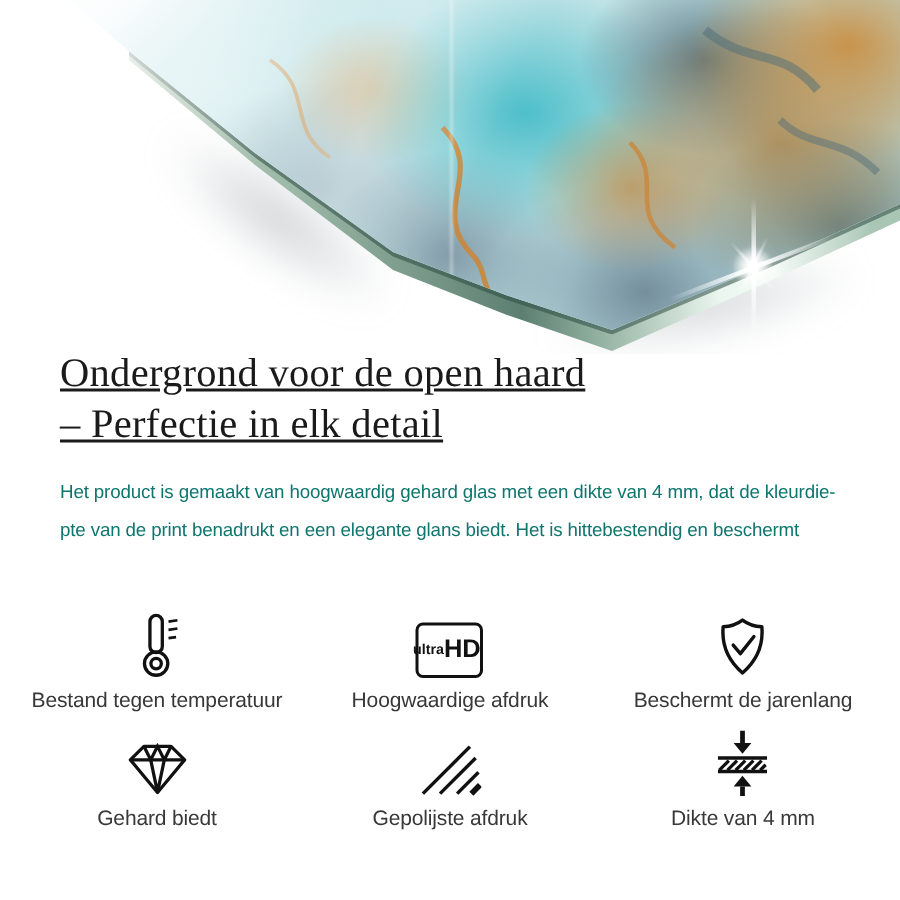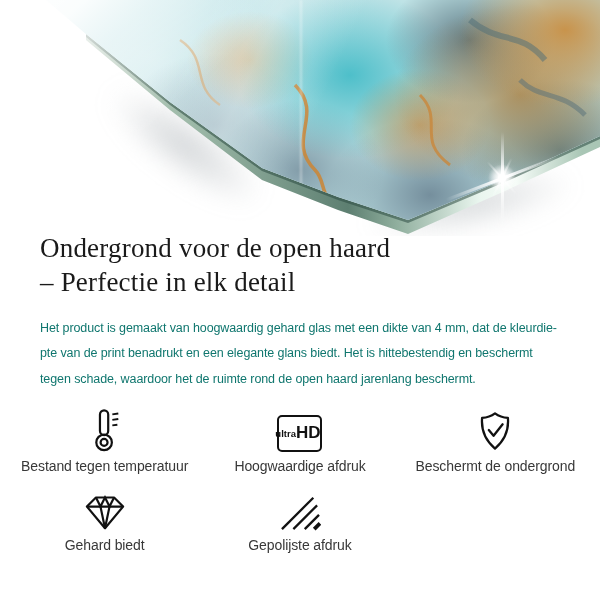--- a/index.html
+++ b/index.html
@@ -62,21 +62,21 @@
   .sp-ray-h{left:-60px;top:-1.5px;width:120px;height:3px;transform:rotate(-21deg);
     background:linear-gradient(to right,rgba(255,255,255,0),#fff 46%,#fff 54%,rgba(255,255,255,0));}
   .sp-ray-d1{left:-22px;top:-1px;width:44px;height:2px;transform:rotate(48deg);opacity:.85;
     background:linear-gradient(to right,rgba(255,255,255,0),#fff 50%,rgba(255,255,255,0));}
   .sp-ray-d2{left:-22px;top:-1px;width:44px;height:2px;transform:rotate(-64deg);opacity:.85;
     background:linear-gradient(to right,rgba(255,255,255,0),#fff 50%,rgba(255,255,255,0));}
 
   
   .copy{position:absolute;left:40px;top:231px;width:548px;}
   .title{font-family:"Liberation Serif",serif;font-weight:400;color:#1a1a1a;
-    font-size:27px;line-height:34px;letter-spacing:.2px;margin:0;}
+    font-size:27px;line-height:34px;letter-spacing:.2px;margin:0;text-decoration:underline;}
   .paragraph{margin-top:17px;color:#0f766e;font-size:12.5px;line-height:25.3px;letter-spacing:-.1px;}
   .paragraph div{white-space:nowrap;}
 
   
   .features{position:absolute;left:7px;top:402px;width:586px;
     display:grid;grid-template-columns:repeat(3,1fr);grid-row-gap:8px;}
   .cell{display:flex;flex-direction:column;align-items:center;}
   .icon-wrap{height:50px;display:flex;align-items:flex-end;justify-content:center;}
   .label{margin-top:7px;font-size:14px;line-height:14px;color:#383838;letter-spacing:-.1px;text-align:center;}
   svg.ic{stroke:#111;fill:none;stroke-width:2.4;}
@@ -117,21 +117,20 @@
   </section>
 
   <section class="copy">
     <h1 class="title">
       <div>Ondergrond voor de open haard</div>
       <div>– Perfectie in elk detail</div>
     </h1>
     <div class="paragraph">
       <div>Het product is gemaakt van hoogwaardig gehard glas met een dikte van 4 mm, dat de kleurdie-</div>
       <div>pte van de print benadrukt en een elegante glans biedt. Het is hittebestendig en beschermt</div>
-      <div>tegen schade, waardoor het de ruimte rond de open haard jarenlang beschermt.</div>
     </div>
   </section>
 
   <section class="features">
 
     <div class="cell">
       <div class="icon-wrap">
         <svg class="ic" width="36" height="44" viewBox="0 0 36 48">
           <rect x="12.5" y="2.5" width="9" height="27" rx="4.5"></rect>
           <circle cx="17" cy="37.5" r="8.5"></circle>
@@ -154,21 +153,21 @@
       <div class="label">Hoogwaardige afdruk</div>
     </div>
 
     <div class="cell">
       <div class="icon-wrap">
         <svg class="ic" width="40" height="42" viewBox="0 0 40 44">
           <path d="M20,3.5 C24,6.5 29,8 33.5,8.2 C34.5,19 31,31 20,40.5 C9,31 5.5,19 6.5,8.2 C11,8 16,6.5 20,3.5 Z" stroke-linejoin="round"></path>
           <path d="M13.5,21 L18.5,27 L28,15" stroke-linecap="round" stroke-linejoin="round"></path>
         </svg>
       </div>
-      <div class="label">Beschermt de ondergrond</div>
+      <div class="label">Beschermt de jarenlang</div>
     </div>
 
     <div class="cell">
       <div class="icon-wrap">
         <svg class="ic" width="46" height="38" viewBox="0 0 50 42" stroke-width="2.2">
           <path d="M5,15 L15,5 L35,5 L45,15 L25,39 Z" stroke-linejoin="round"></path>
           <path d="M5,15 L45,15"></path>
           <path d="M15,5 L20,15 L25,5 L30,15 L35,5"></path>
           <path d="M20,15 L25,39 M30,15 L25,39"></path>
         </svg>
@@ -181,15 +180,36 @@
         <svg class="ic" width="42" height="38" viewBox="0 0 44 40" stroke-width="5">
           <path d="M3,38 L36,5"></path>
           <path d="M15,38 L40,13"></path>
           <path d="M27,38 L42,23"></path>
           <path d="M37,38 L43,32" stroke-width="4"></path>
         </svg>
       </div>
       <div class="label">Gepolijste afdruk</div>
     </div>
 
+    <div class="cell">
+      <div class="icon-wrap">
+        <svg width="40" height="46" viewBox="0 0 44 50" stroke="#111" fill="#111">
+          <path d="M22,2 L22,11" stroke-width="3.5" fill="none"></path>
+          <path d="M15.5,11 L28.5,11 L22,19 Z" stroke="none"></path>
+          <path d="M4,22 L40,22" stroke-width="2.6" fill="none"></path>
+          <path d="M4,32 L40,32" stroke-width="2.6" fill="none"></path>
+          <g stroke-width="2.4" fill="none">
+            <path d="M5,31 L12,24"></path>
+              <path d="M11,31 L18,24"></path>
+              <path d="M17,31 L24,24"></path>
+            <path d="M23,31 L30,24"></path>
+              <path d="M29,31 L36,24"></path>
+              <path d="M35,31 L39,27"></path>
+          </g>
+          <path d="M15.5,43 L28.5,43 L22,35 Z" stroke="none"></path>
+          <path d="M22,43 L22,50" stroke-width="3.5" fill="none"></path>
+        </svg>
+      </div>
+      <div class="label">Dikte van 4 mm</div>
+    </div>
 
   </section>
 </div>
 
 </body></html>

